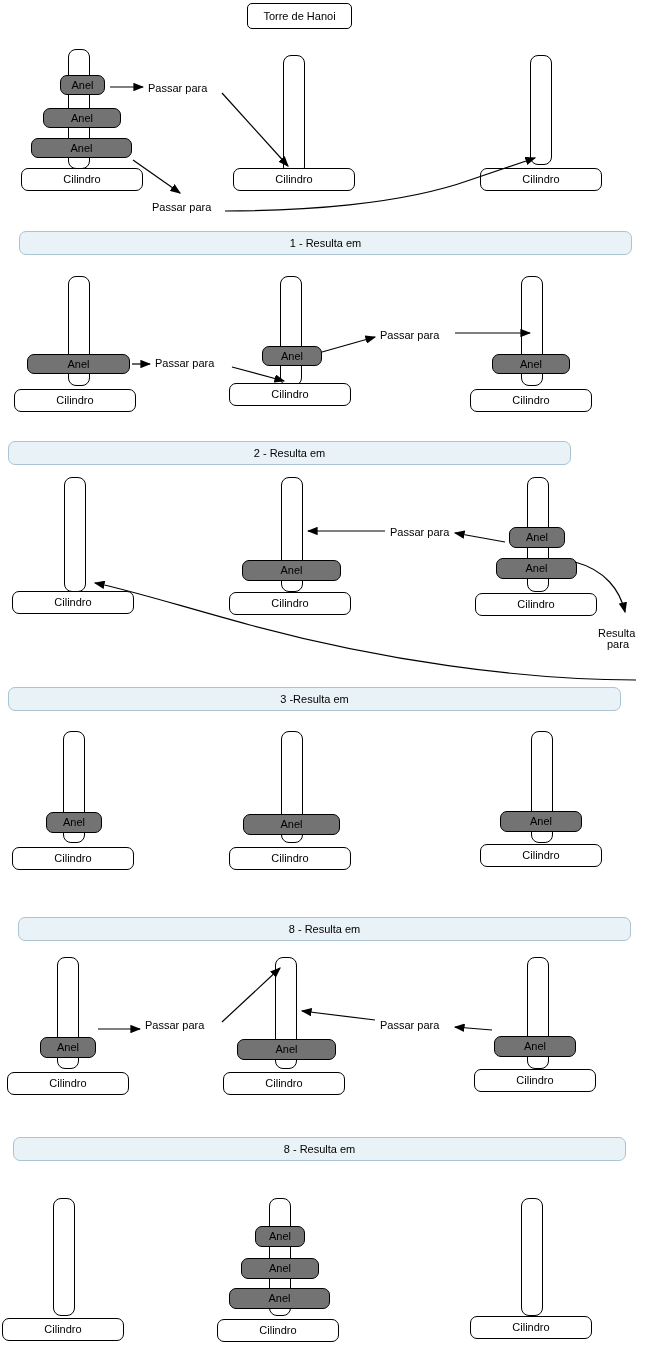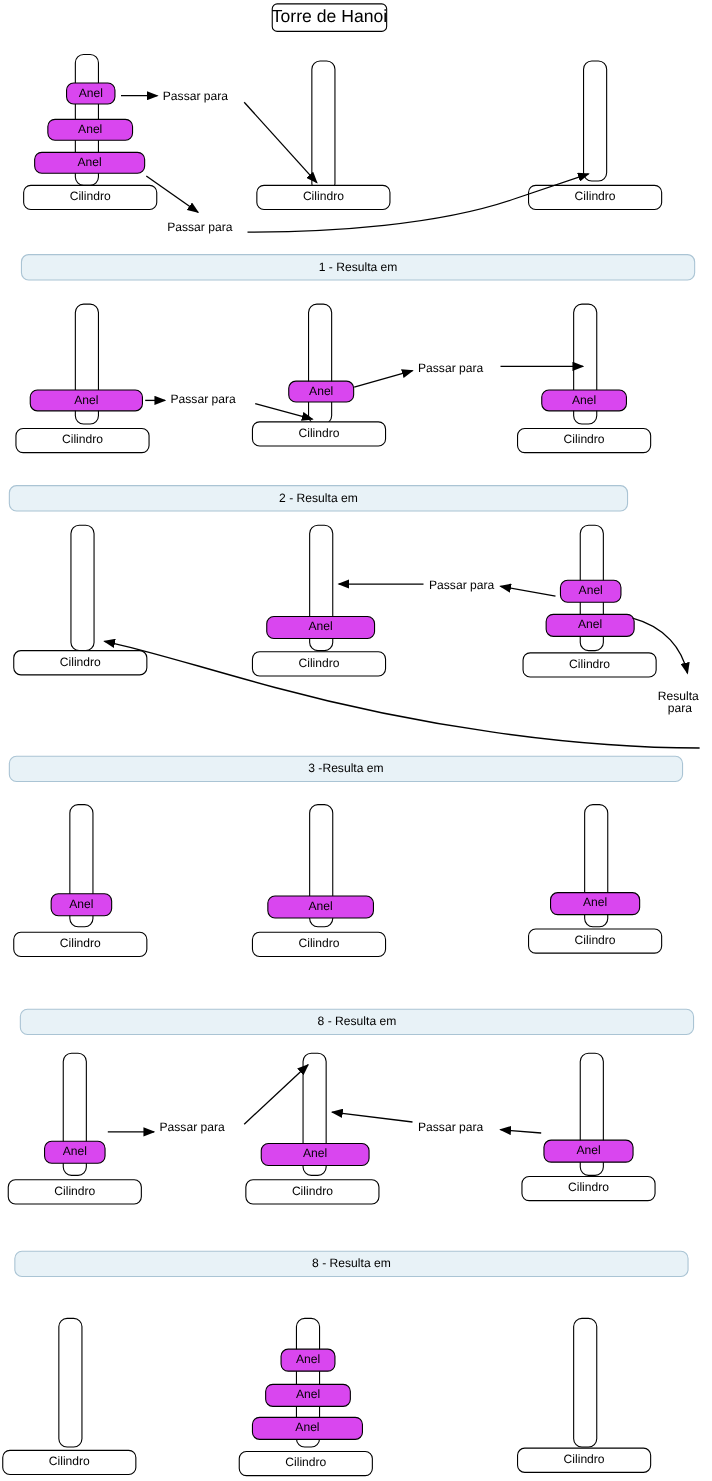--- a/index.html
+++ b/index.html
@@ -18,25 +18,25 @@
     border-radius:7px;
     display:flex;align-items:center;justify-content:center;
     background:#ffffff;
     font-size:11px;
     line-height:1;
     white-space:nowrap;
   }
   .title-box{
     border-radius:5px;
     background:#ffffff;
-    font-size:16px;
+    font-size:11px;
     padding:12px 8px;
   }
   .cylinder{ background:#ffffff; }
-  .ring{ background:#d946ef; }
+  .ring{ background:#737373; }
   .peg{
     position:absolute;
     box-sizing:border-box;
     border:1px solid #000;
     border-radius:8px;
     background:#ffffff;
   }
   .bar{
     position:absolute;
     box-sizing:border-box;

